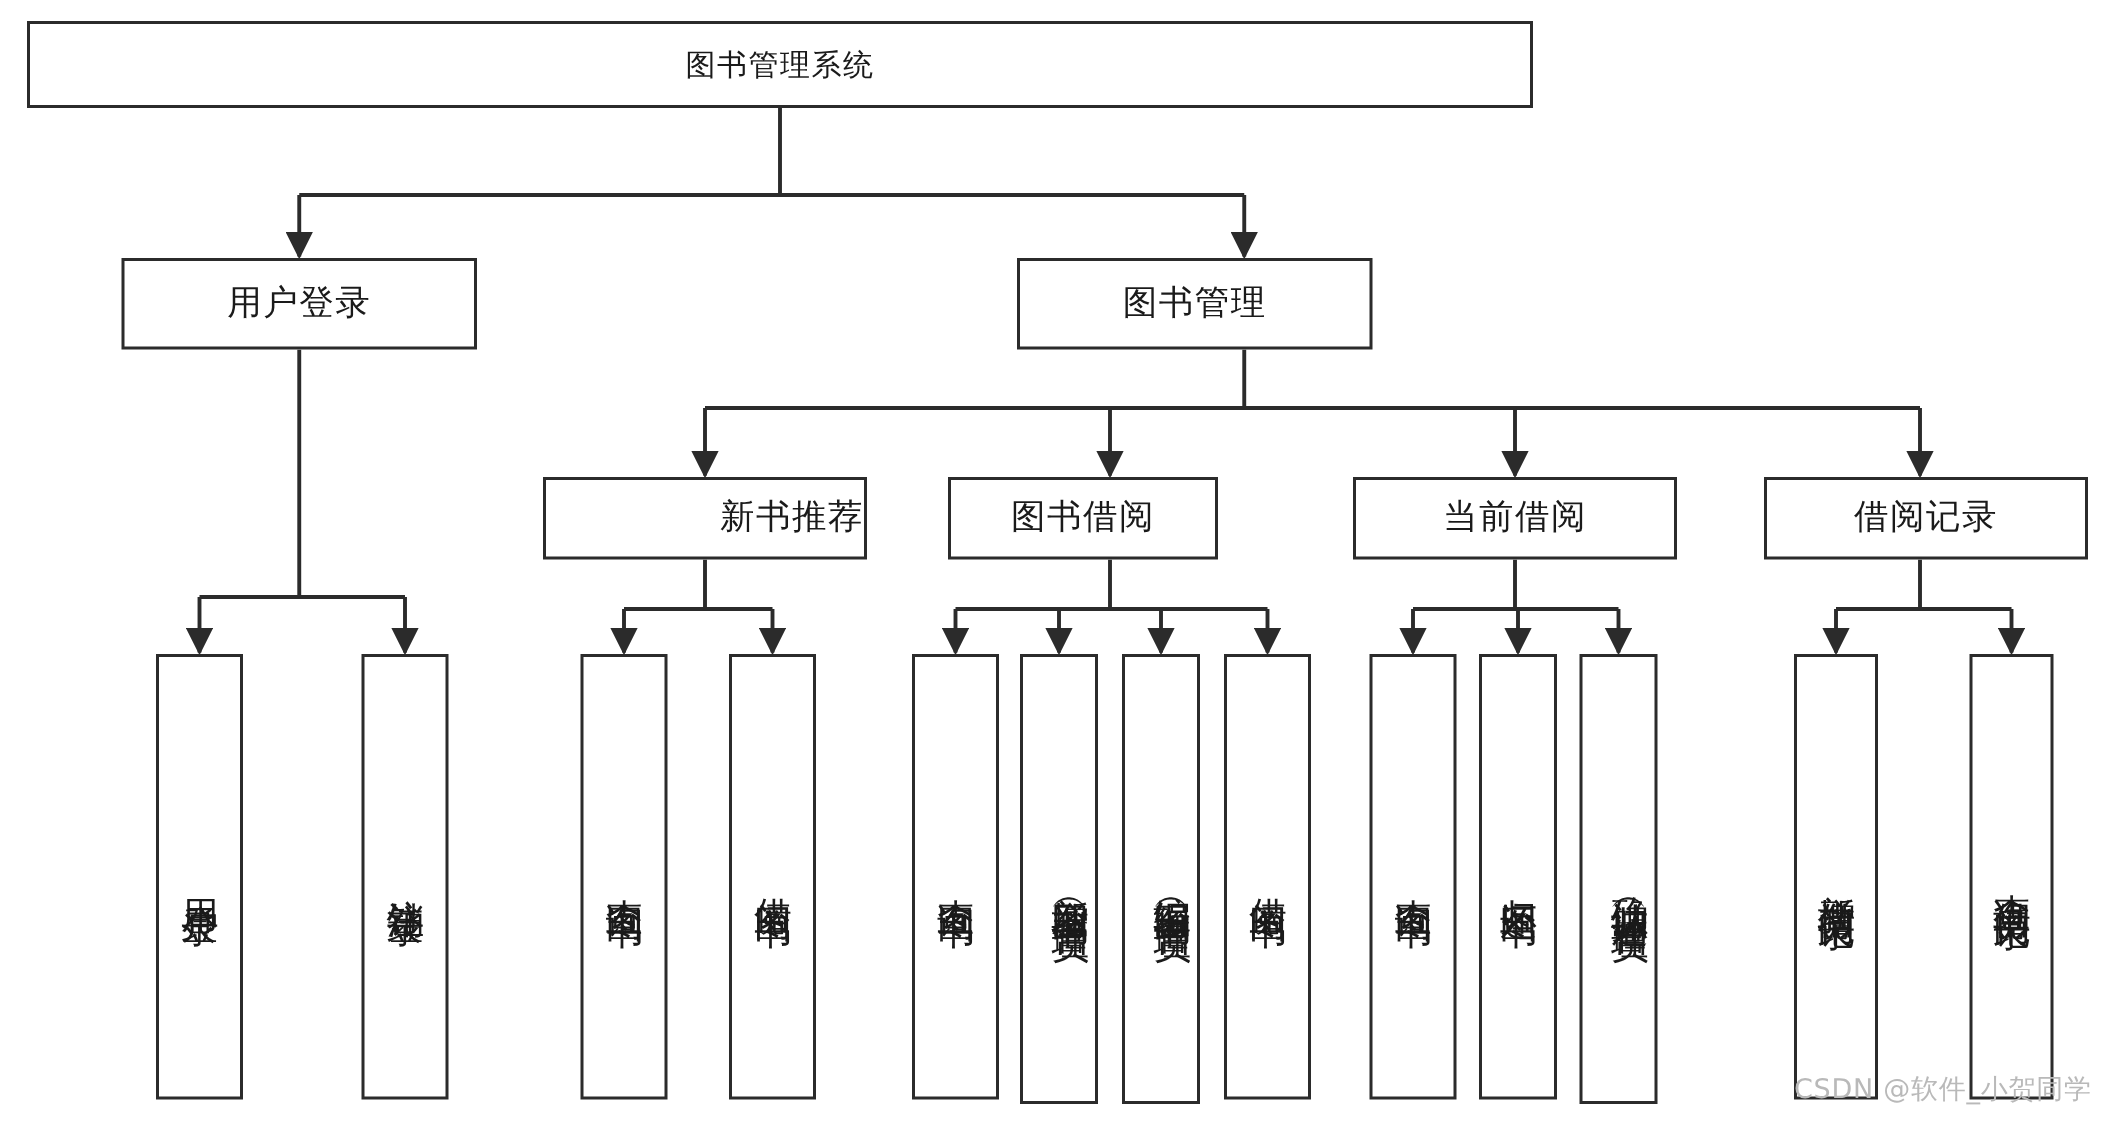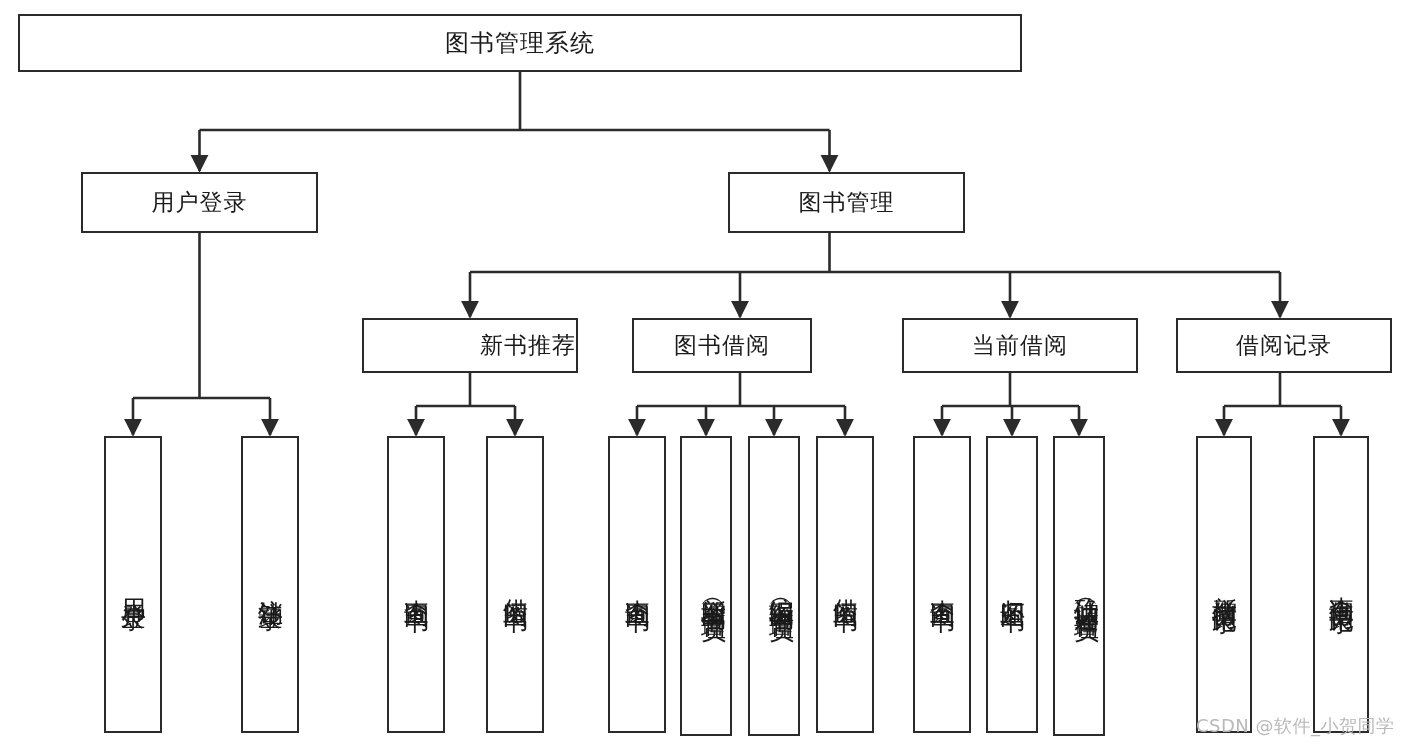--- a/index.html
+++ b/index.html
@@ -32,21 +32,21 @@
     align-items: center;
     justify-content: center;
     color: #1a1a1a;
   }
   .node.horiz {
     font-size: 23px;
     line-height: 1.2;
     letter-spacing: 1px;
   }
   .node.root {
-    font-size: 24px;
+    font-size: 20px;
     justify-content: center;
   }
   .node.vert {
     writing-mode: vertical-rl;
     text-orientation: upright;
     font-size: 25px;
     line-height: 1.35;
     letter-spacing: 3px;
     align-items: flex-start;
     justify-content: center;
@@ -113,30 +113,30 @@
       </g>
   </svg>
 
   <div id="nodes">
       <div class="node horiz root" style="left: 18px; top: 14px; width: 1004px; height: 58px;">
         <span>图书管理系统</span>
       </div>
       <div class="node horiz" style="left: 81px; top: 172px; width: 237px; height: 61px;">
         <span>用户登录</span>
       </div>
-      <div class="node horiz" style="left: 728px; top: 172px; width: 237px; height: 61px;">
+      <div class="node horiz" style="left: 678px; top: 172px; width: 237px; height: 61px;">
         <span>图书管理</span>
       </div>
       <div class="node horiz" style="left: 362px; top: 318px; width: 216px; height: 55px; justify-content: flex-end;">
         <span>新书推荐</span>
       </div>
       <div class="node horiz" style="left: 632px; top: 318px; width: 180px; height: 55px;">
         <span>图书借阅</span>
       </div>
-      <div class="node horiz" style="left: 902px; top: 318px; width: 236px; height: 55px;">
+      <div class="node horiz" style="left: 902px; top: 318px; width: 216px; height: 55px;">
         <span>当前借阅</span>
       </div>
       <div class="node horiz" style="left: 1176px; top: 318px; width: 216px; height: 55px;">
         <span>借阅记录</span>
       </div>
       <div class="node vert centered" style="left: 104px; top: 436px; width: 58px; height: 297px;">
         <span>用户登录</span>
       </div>
       <div class="node vert centered" style="left: 241px; top: 436px; width: 58px; height: 297px;">
         <span>注销登录</span>

